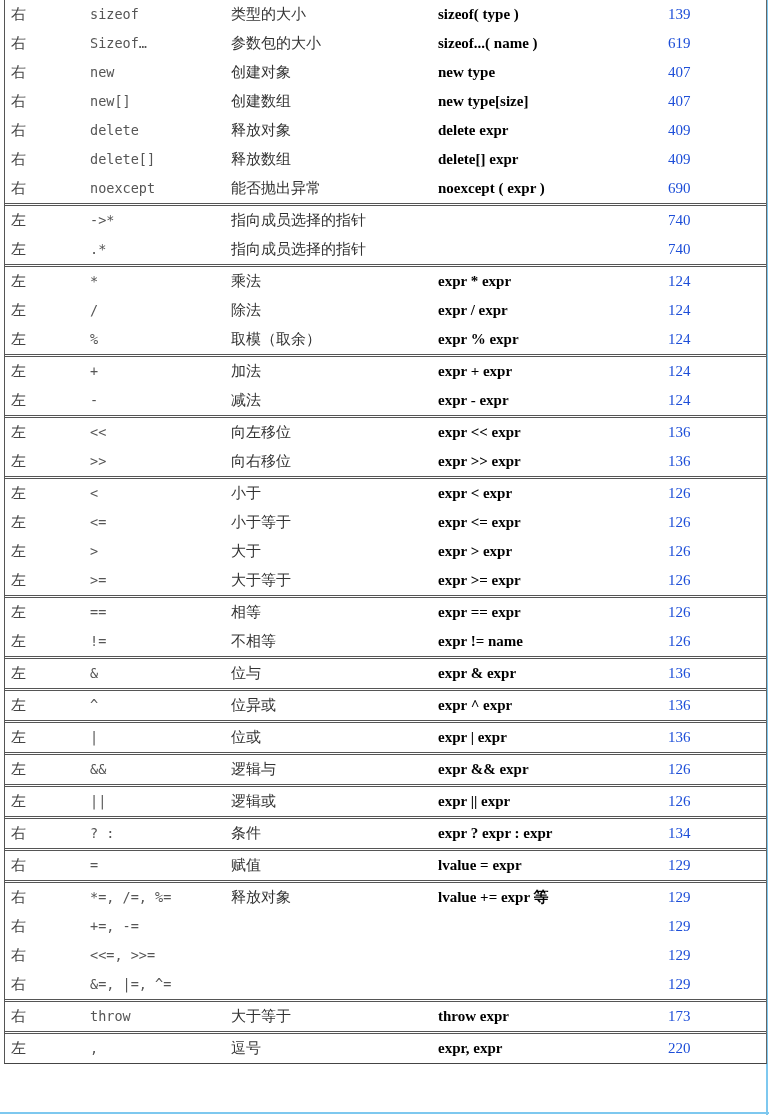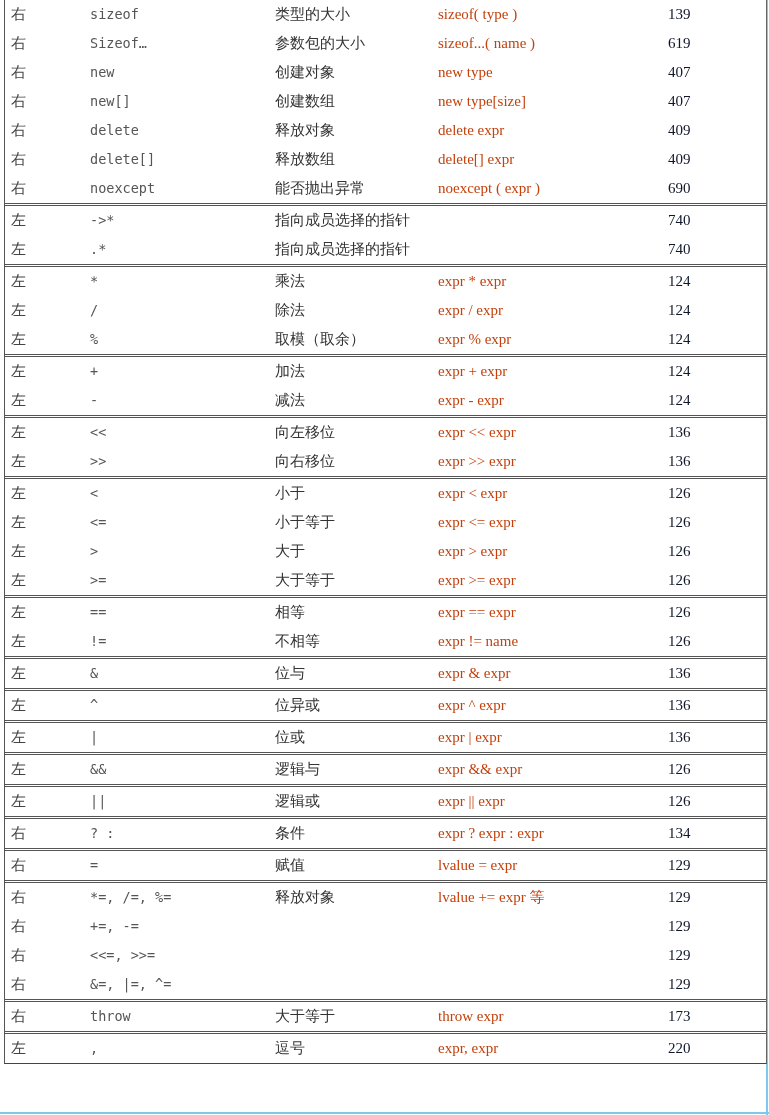--- a/index.html
+++ b/index.html
@@ -14,23 +14,23 @@
     position: absolute; left: 4px; top: 0; width: 761px;
     border-left: 1.5px solid #555; border-right: 1.5px solid #666;
     border-bottom: 1.5px solid #444;
   }
   .group { border-top: 3px double #555; }
   .group.first { border-top: none; }
   .row { position: relative; height: 29px; font-size: 15px; line-height: 29px; }
   .row > span { position: absolute; top: 0; white-space: pre; }
   .c-assoc { left: 6px; color: #444; font-size: 15px; }
   .c-op { left: 69px; font-family: "DejaVu Sans Mono", "Liberation Mono", monospace; font-size: 13.5px; color: #555; margin-left: 16px; }
-  .c-fn { left: 226px; color: #333; margin-left: 44px; }
-  .c-use { left: 433px; font-family: "Liberation Serif", serif; font-size: 15px; color: #c2410c; }
-  .c-page { left: 663px; font-family: "Liberation Serif", serif; font-size: 15px; color: #0f172a; }
+  .c-fn { left: 226px; color: #333; }
+  .c-use { left: 433px; font-family: "Liberation Serif", serif; font-size: 15px; color: #000000; font-weight: bold; }
+  .c-page { left: 663px; font-family: "Liberation Serif", serif; font-size: 15px; color: #1d4ed8; }
 </style>
 </head>
 <body>
 
 <div class="frame-right"></div>
 <div class="frame-bottom"></div>
 
 <div class="table" id="op-table">
     <div class="group first">
       <div class="row">

